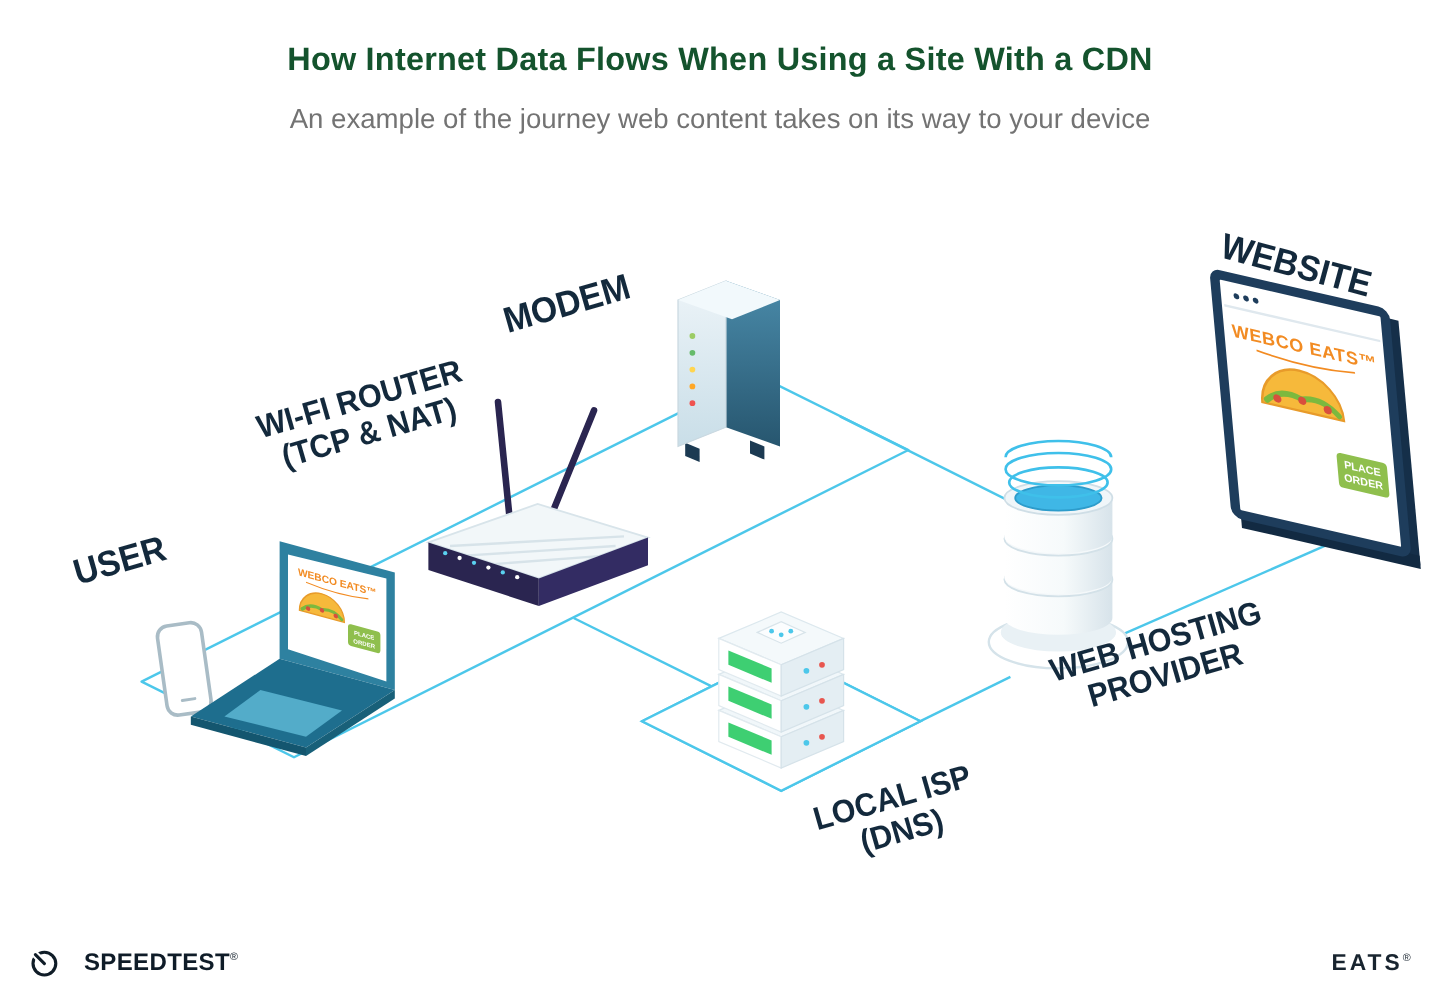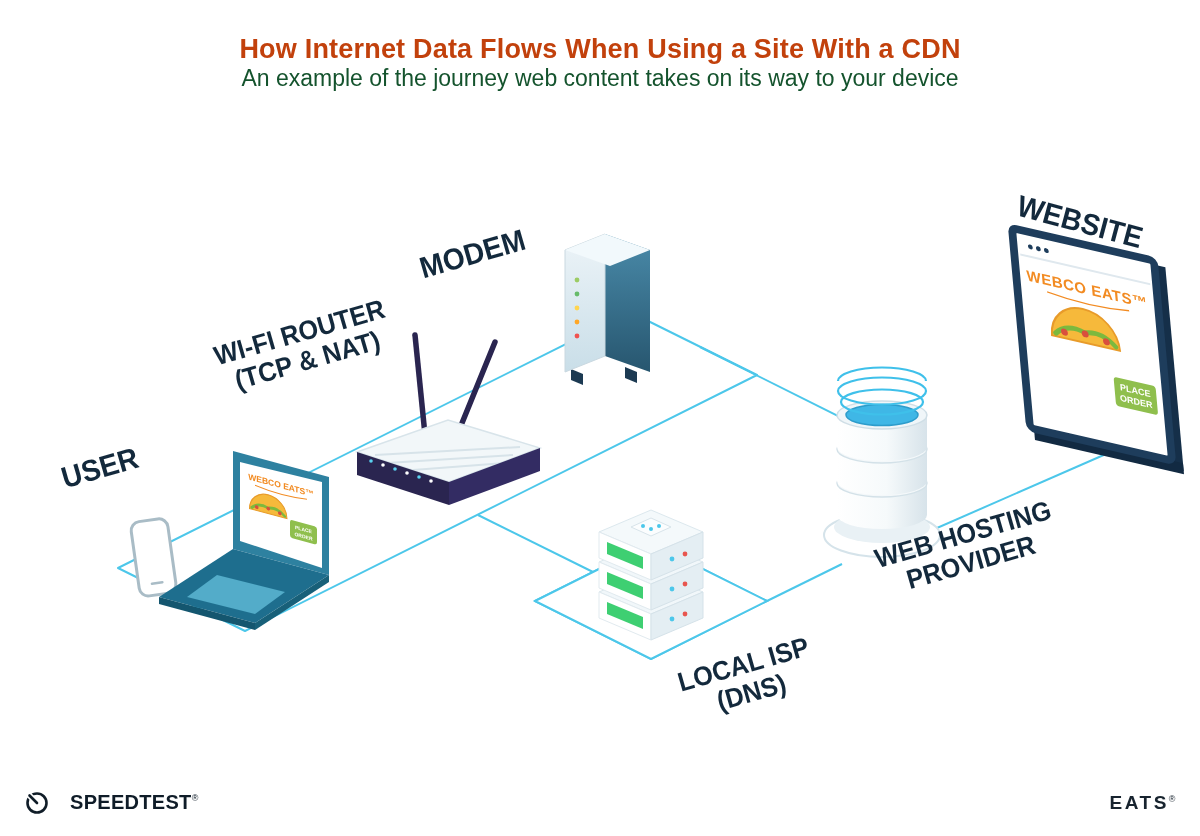--- a/index.html
+++ b/index.html
@@ -1,21 +1,21 @@
 <!DOCTYPE html>
 <html><head>
 <meta charset="utf-8">
 <style>
   html,body{margin:0;padding:0;background:#fff;}
   .canvas{position:relative;width:1200px;height:836px;background:#ffffff;overflow:hidden;
           font-family:"Liberation Sans",sans-serif;}
   
   .hdr{position:absolute;top:34px;left:0;width:100%;text-align:center;z-index:4;}
-  .title{margin:0;font-size:27px;font-weight:bold;color:#c2410c;letter-spacing:.2px;}
-  .subtitle{margin:0 0 0;font-size:23px;font-weight:normal;color:#14532d;}
+  .title{margin:0;font-size:27px;font-weight:bold;color:#14532d;letter-spacing:.2px;}
+  .subtitle{margin:21px 0 0;font-size:23px;font-weight:normal;color:#737373;}
   
   .connections{position:absolute;left:0;top:0;z-index:1;}
   
   .node{position:absolute;z-index:2;}
   .node svg{display:block;overflow:visible;}
   
   .node-label{position:absolute;z-index:3;color:#13293C;font-weight:bold;text-align:center;
               line-height:1.06;white-space:nowrap;transform-origin:center;}
   .rotA{transform:rotate(-16deg) scaleX(.94);}
   .rotB{transform:rotate(15deg) scaleX(.94);}

